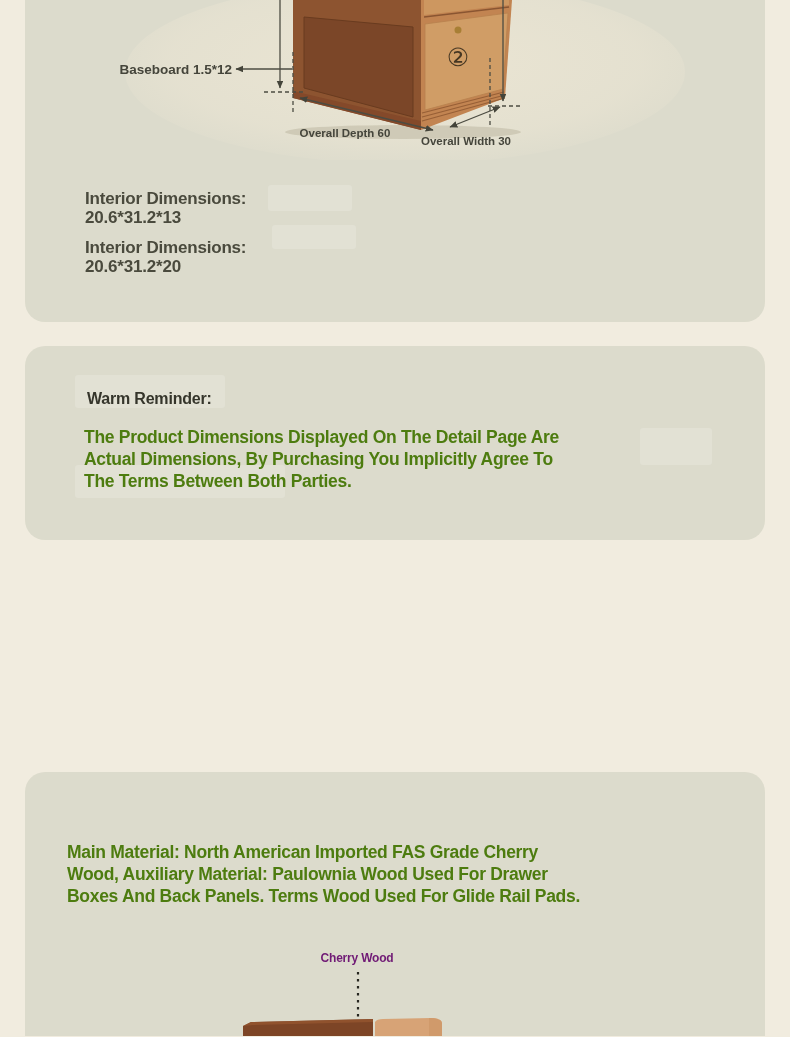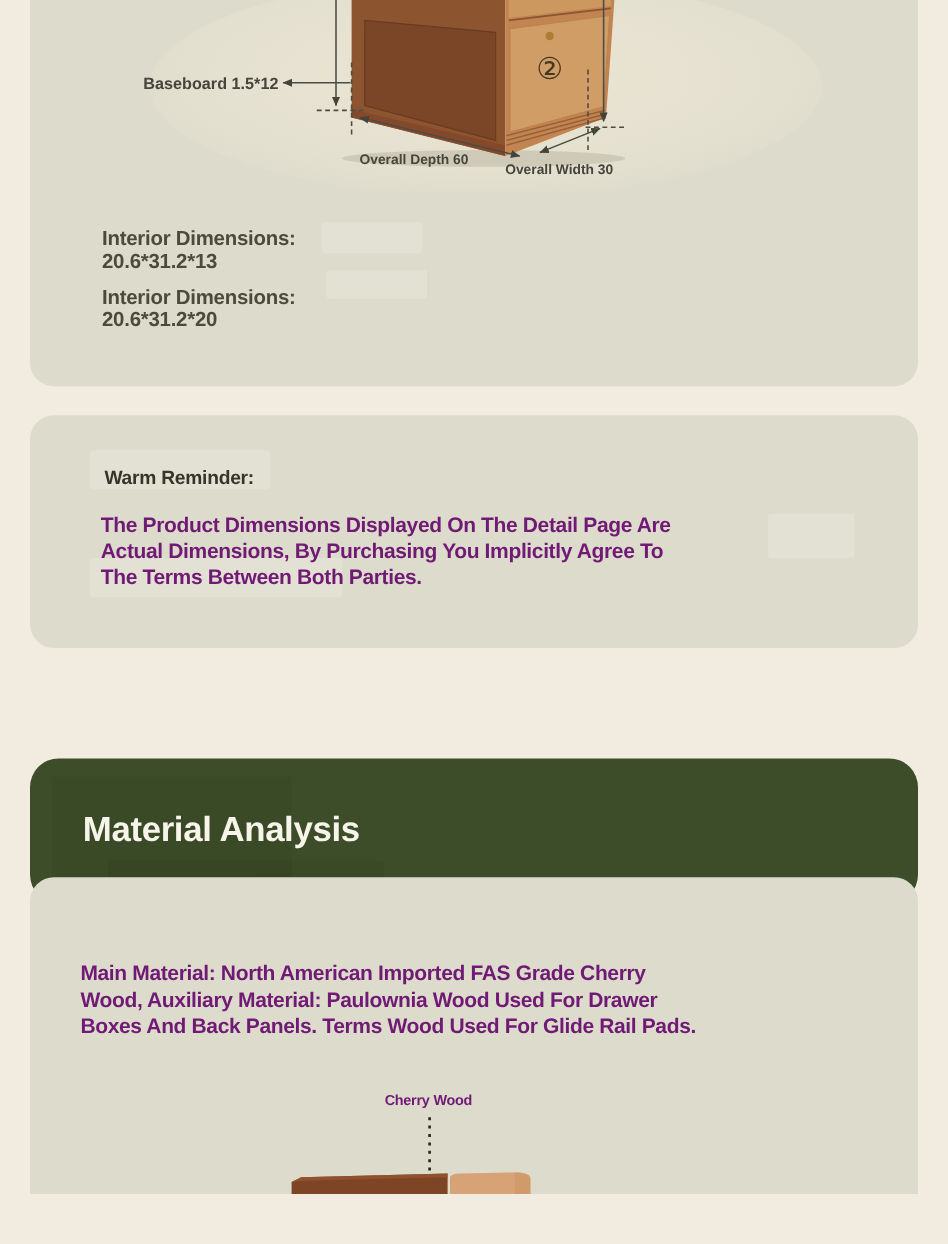--- a/index.html
+++ b/index.html
@@ -3,35 +3,35 @@
 <meta charset="utf-8">
 <style>
   * { margin:0; padding:0; box-sizing:border-box; }
   html,body { width:790px; }
   body { font-family:"Liberation Sans", sans-serif; }
   .page { position:relative; width:790px; height:1037px; background:#f1ecdf; overflow:hidden; }
   .card { position:absolute; left:25px; width:740px; background:#dcdbcc; }
   #card-dimensions { top:0; height:322px; border-radius:0 0 20px 20px; }
   #card-reminder   { top:346px; height:194px; border-radius:20px; }
   #banner          { top:632px; height:121px; border-radius:24px; background:#3e4d29; overflow:hidden; }
-  #card-material   { top:731px; height:264px; border-radius:20px 20px 0 0; overflow:hidden; }
+  #card-material   { top:772px; height:264px; border-radius:20px 20px 0 0; overflow:hidden; }
 
   .diagram-svg { position:absolute; top:0; left:0; }
   .svg-label { font-family:"Liberation Sans", sans-serif; font-weight:bold; fill:#45453b; }
 
   .patch-light { position:absolute; background:rgba(255,255,255,0.17); border-radius:3px; pointer-events:none; }
   .patch-dark  { position:absolute; background:rgba(0,0,0,0.05);  border-radius:3px; pointer-events:none; }
 
   .interior-block { position:absolute; left:60px; top:178px; color:#4a4a3d; }
   .dim-group { margin-bottom:4px;margin-top:12px; }
   .dim-line { font-size:17px; font-weight:bold; line-height:18.5px; letter-spacing:-0.2px; }
 
   .reminder-title { position:absolute; left:62px; top:44px; font-size:16px; font-weight:bold;
                     color:#35352b; letter-spacing:-0.2px; }
-  .body-par { position:absolute; font-size:17.5px; font-weight:bold; color:#701a75;
+  .body-par { position:absolute; font-size:17.5px; font-weight:bold; color:#4d7c0f;
               line-height:22px; letter-spacing:-0.3px; }
   #reminder-body { left:59px; top:80px; }
   #material-desc { left:42px; top:69px; }
 
   .banner-title { position:absolute; left:44px; top:44px; font-size:29px; font-weight:bold;
                   color:#f7f4ea; letter-spacing:-0.3px; }
 
   .wood-callout { position:absolute; left:272px; top:179px; width:120px; text-align:center;
                   font-size:12px; font-weight:bold; color:#701a75; letter-spacing:-0.2px; }
   .wood-svg { position:absolute; left:0; top:197px; }
@@ -115,25 +115,20 @@
     <div class="patch-light" style="left:50px; top:119px; width:210px; height:33px;"></div>
 
     <h3 class="reminder-title">Warm Reminder:</h3>
     <div class="body-par" id="reminder-body">
       <div>The Product Dimensions Displayed On The Detail Page Are</div>
       <div>Actual Dimensions, By Purchasing You Implicitly Agree To</div>
       <div>The Terms Between Both Parties.</div>
     </div>
   </section>
 
-  <section class="card" id="banner">
-    <div class="patch-dark" style="left:18px; top:15px; width:200px; height:88px;"></div>
-    <div class="patch-dark" style="left:65px; top:85px; width:230px; height:24px;"></div>
-    <h2 class="banner-title">Material Analysis</h2>
-  </section>
 
   <section class="card" id="card-material">
     <div class="body-par" id="material-desc">
       <div>Main Material: North American Imported FAS Grade Cherry</div>
       <div>Wood, Auxiliary Material: Paulownia Wood Used For Drawer</div>
       <div>Boxes And Back Panels. Terms Wood Used For Glide Rail Pads.</div>
     </div>
 
     <div class="wood-callout">Cherry Wood</div>
 

